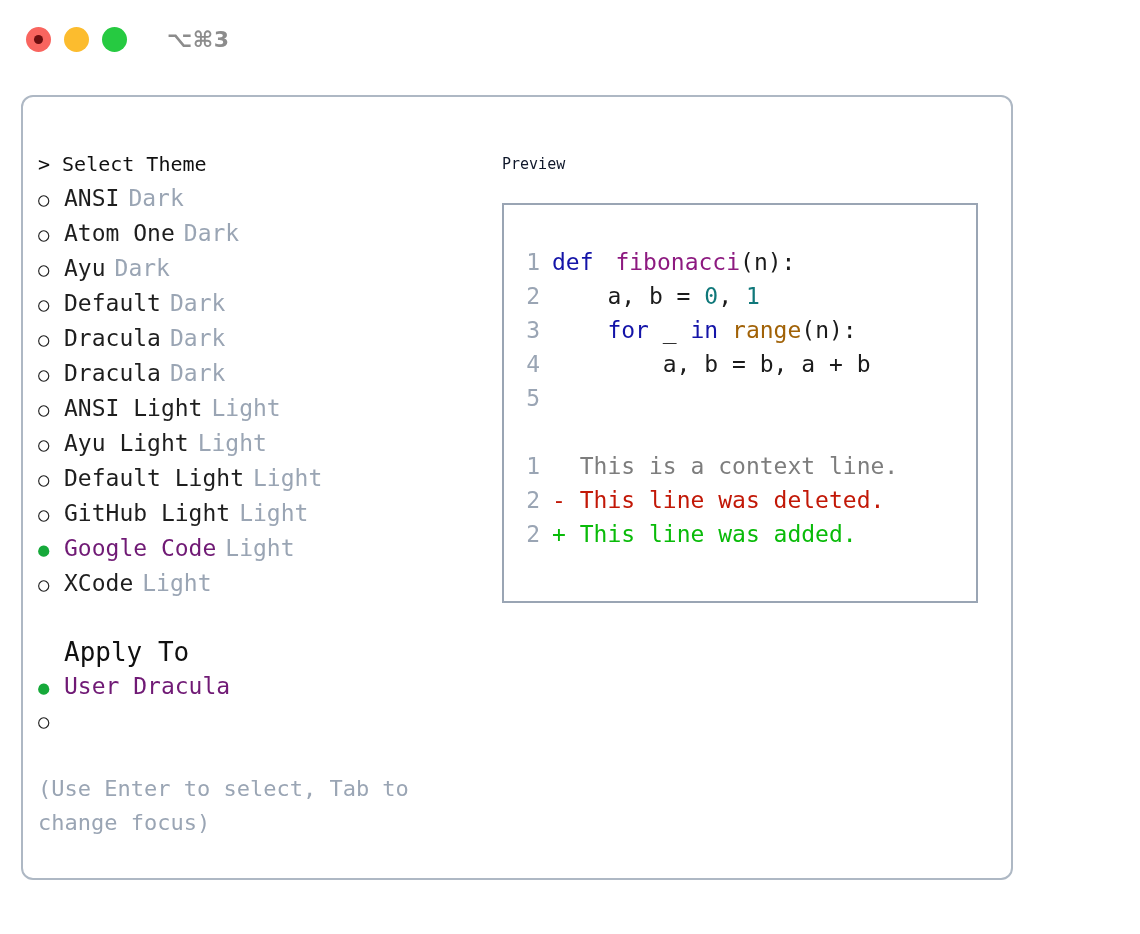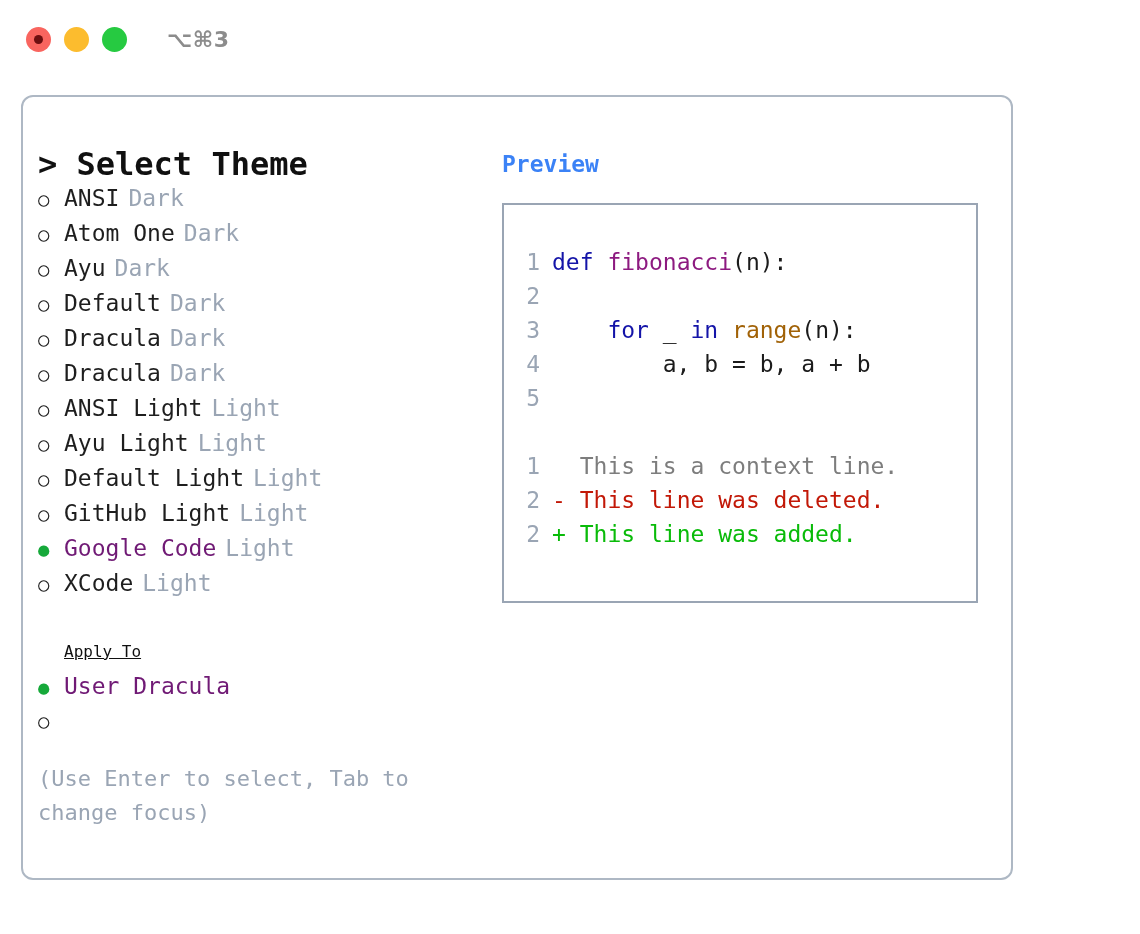--- a/index.html
+++ b/index.html
@@ -89,22 +89,22 @@
 
   
   .left-col {
     position: absolute;
     left: 15px;
     top: 50px;
     width: 450px;
   }
 
   .section-head {
-    font-size: 32px;
-    font-weight: 700;
+    font-size: 20px;
+    font-weight: 400;
     color: #101010;
     line-height: 34px;
     white-space: pre;
   }
 
   .opt-row {
     display: flex;
     align-items: baseline;
     line-height: 34px;
     font-size: 23px;
@@ -120,49 +120,48 @@
   .bullet.off { color: #1c1c1c; }
   .bullet.on  { color: #16a93a; }
   .opt-label { color: #1e1e1e; }
   .opt-row.selected .opt-label { color: #701a75; }
   .opt-variant {
     color: #9aa5b4;
     margin-left: 9px;
   }
 
   .apply-head {
-    font-size: 16px;
+    font-size: 26px;
     color: #101010;
     line-height: 34px;
     padding-left: 26px;
     white-space: pre;
-    text-decoration: underline;
   }
 
   .gap-lg { height: 34px; }
 
   .hint {
-    margin-top: 24px;
+    margin-top: 34px;
     font-size: 22px;
     line-height: 34px;
     color: #9aa5b4;
     width: 420px;
   }
 
   
   .right-col {
     position: absolute;
     left: 479px;
     top: 50px;
     width: 490px;
   }
   .preview-head {
-    font-size: 23px;
-    font-weight: 700;
-    color: #3b82f6;
+    font-size: 15px;
+    font-weight: 400;
+    color: #0f172a;
     line-height: 34px;
   }
   .preview-box {
     margin-top: 22px;
     width: 476px;
     height: 400px;
     border: 2px solid #9aa5b4;
     background: #ffffff;
     box-sizing: border-box;
     padding: 40px 0 0 0;
@@ -178,21 +177,21 @@
     flex: 0 0 48px;
     text-align: right;
     color: #9aa5b4;
     padding-right: 12px;
     box-sizing: border-box;
   }
   .code-text { color: #1b1b1b; }
 
   
   .tok-kw   { color: #1414a8; margin-top: 44px; }
-  .tok-fn   { color: #8d1a80; }
+  .tok-fn   { color: #8d1a80; margin-left: 8px; }
   .tok-bi   { color: #a16207; }
   .tok-num  { color: #10787a; }
   .tok-pl   { color: #1b1b1b; }
 
   
   .diff-ctx { color: #7d7d7d; }
   .diff-del { color: #c21807; }
   .diff-add { color: #09bb09; }
 
   .blank-line { height: 34px; }
@@ -244,21 +243,21 @@
 
         <div class="hint">(Use Enter to select, Tab to change focus)</div>
       </div>
 
       <div class="right-col">
         <div class="preview-head">Preview</div>
 
         <div class="preview-box">
           <div id="code-block">
               <div class="code-line"><span class="lineno">1</span><span class="code-text"><span class="tok-kw">def</span><span class="tok-pl"> </span><span class="tok-fn">fibonacci</span><span class="tok-pl">(n):</span></span></div>
-              <div class="code-line"><span class="lineno">2</span></div>
+              <div class="code-line"><span class="lineno">2</span><span class="code-text"><span class="tok-pl">    a, b = </span><span class="tok-num">0</span><span class="tok-pl">, </span><span class="tok-num">1</span></span></div>
               <div class="code-line"><span class="lineno">3</span><span class="code-text"><span class="tok-pl">    </span><span class="tok-kw">for</span><span class="tok-pl"> _ </span><span class="tok-kw">in</span><span class="tok-pl"> </span><span class="tok-bi">range</span><span class="tok-pl">(n):</span></span></div>
               <div class="code-line"><span class="lineno">4</span><span class="code-text"><span class="tok-pl">        a, b = b, a + b</span></span></div>
               <div class="code-line"><span class="lineno">5</span></div>
             </div>
           <div class="blank-line"></div>
           <div id="diff-block">
               <div class="code-line"><span class="lineno">1</span><span class="diff-ctx"> </span><span> </span><span class="diff-ctx">This is a context line.</span></div>
               <div class="code-line"><span class="lineno">2</span><span class="diff-del">-</span><span> </span><span class="diff-del">This line was deleted.</span></div>
               <div class="code-line"><span class="lineno">2</span><span class="diff-add">+</span><span> </span><span class="diff-add">This line was added.</span></div>
             </div>

